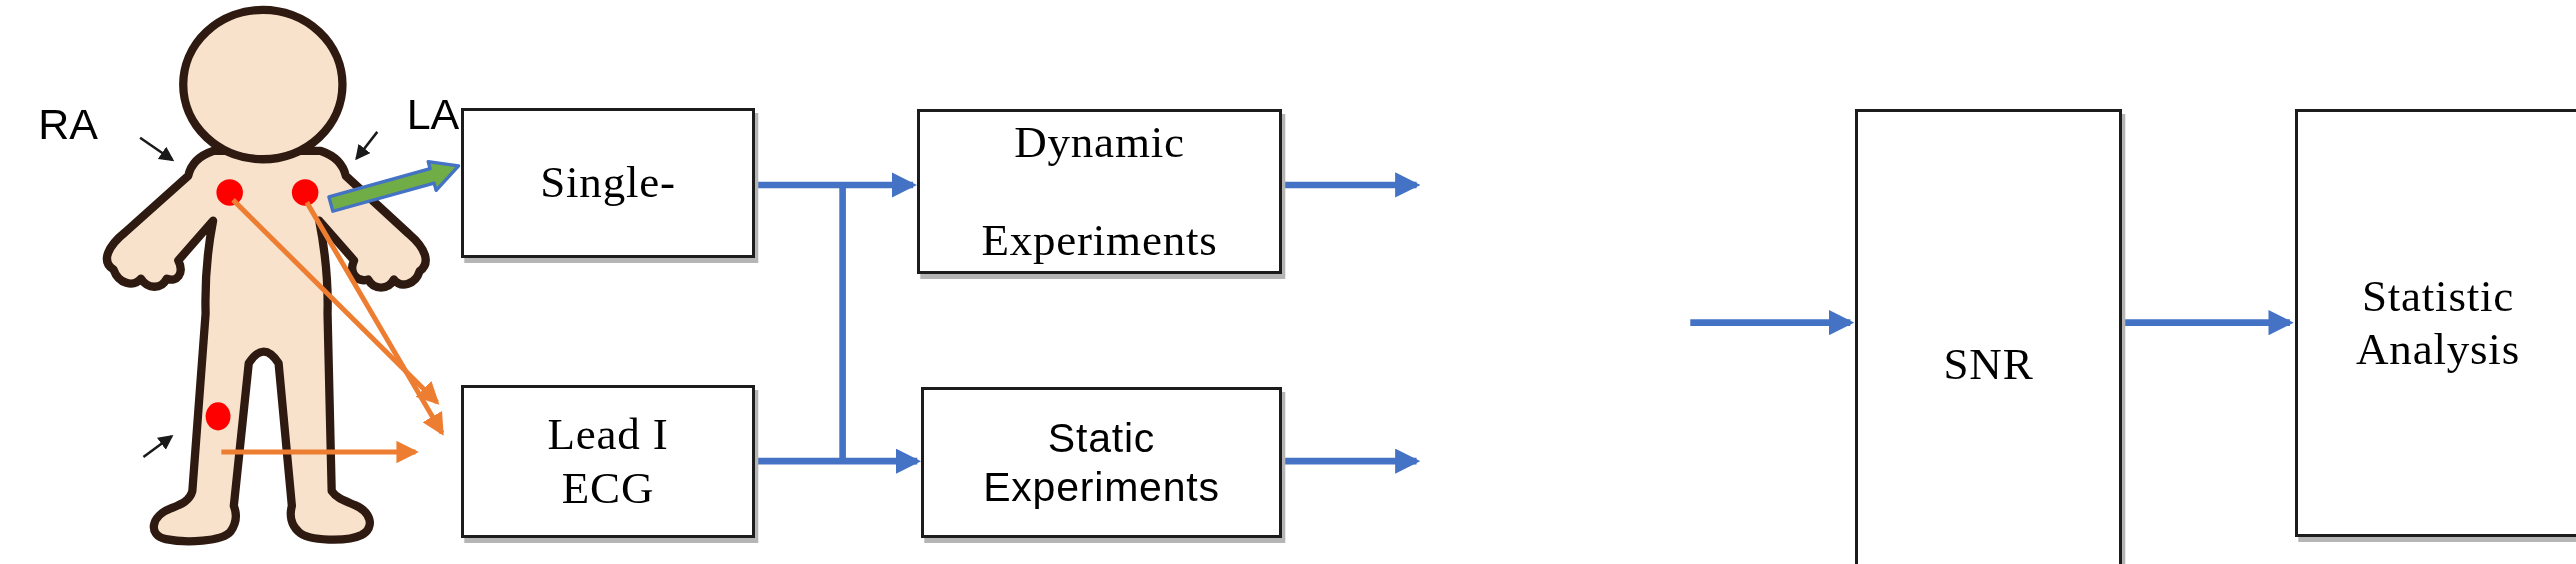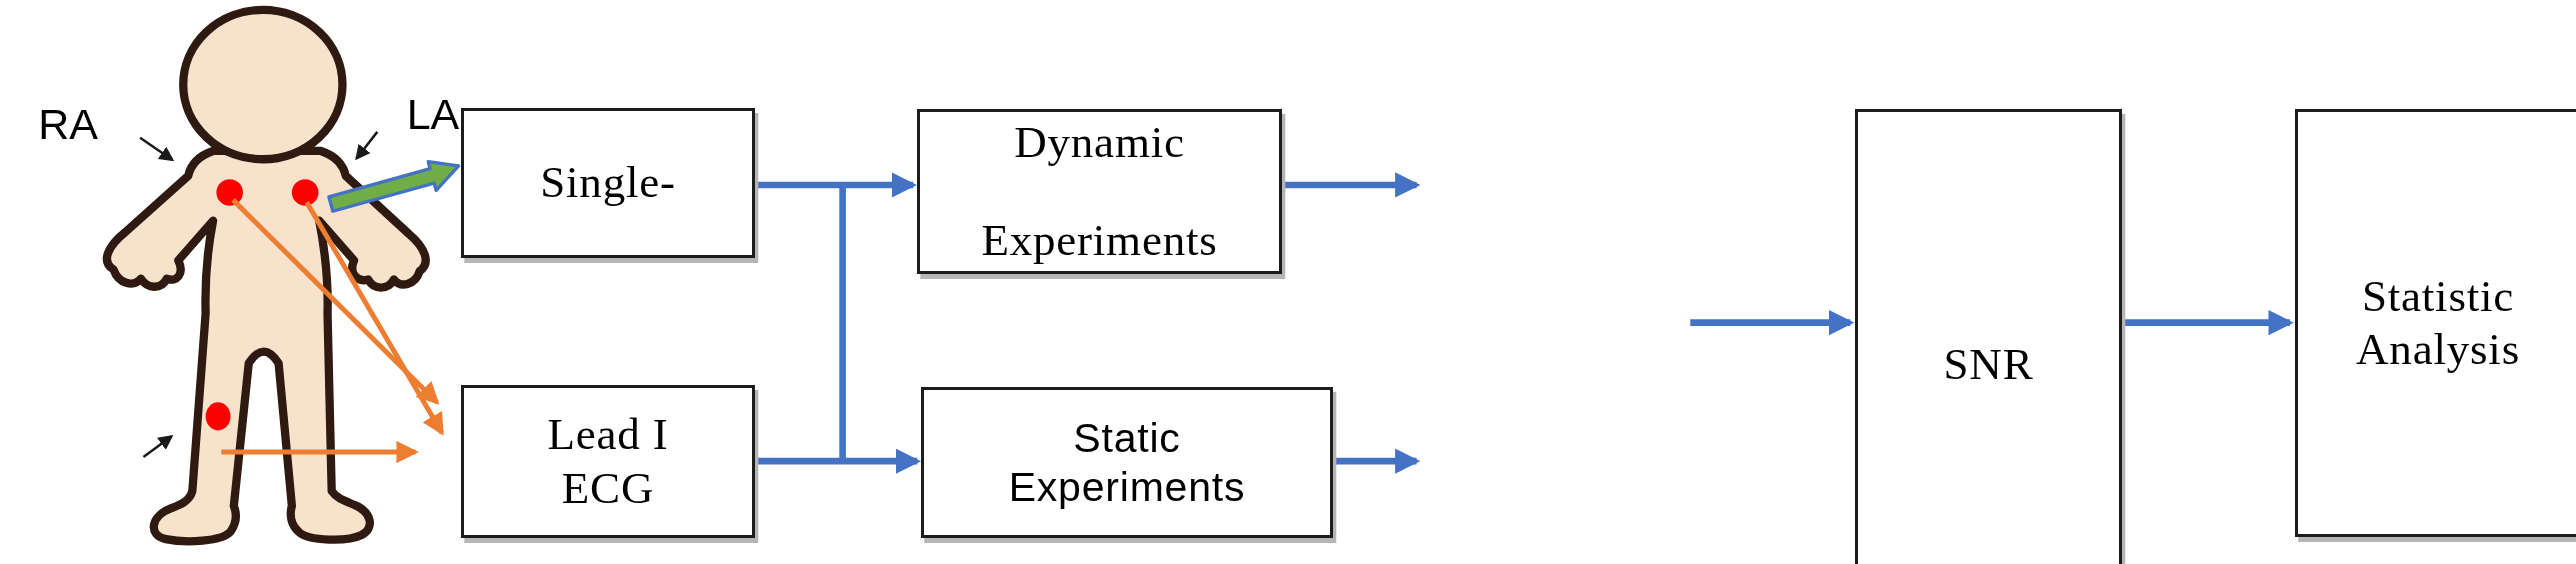--- a/index.html
+++ b/index.html
@@ -127,21 +127,21 @@
   <div class="flowbox" style="left:461px;top:385px;width:294px;height:153px;">
     <span class="ln">Lead I</span>
     <span class="ln">ECG</span>
   </div>
 
   <div class="flowbox" style="left:917px;top:109px;width:365px;height:165px;gap:44px;">
     <span class="ln">Dynamic</span>
     <span class="ln">Experiments</span>
   </div>
 
-  <div class="flowbox sans" style="left:921px;top:387px;width:412px;height:151px;">
+  <div class="flowbox sans" style="left:921px;top:387px;width:361px;height:151px;">
     <span class="ln">Static</span>
     <span class="ln">Experiments</span>
   </div>
 
 
   <div class="flowbox" style="left:1855px;top:109px;width:267px;height:512px;">
     <span class="ln">SNR</span>
   </div>
 
   <div class="flowbox" style="left:2295px;top:109px;width:286px;height:428px;">

